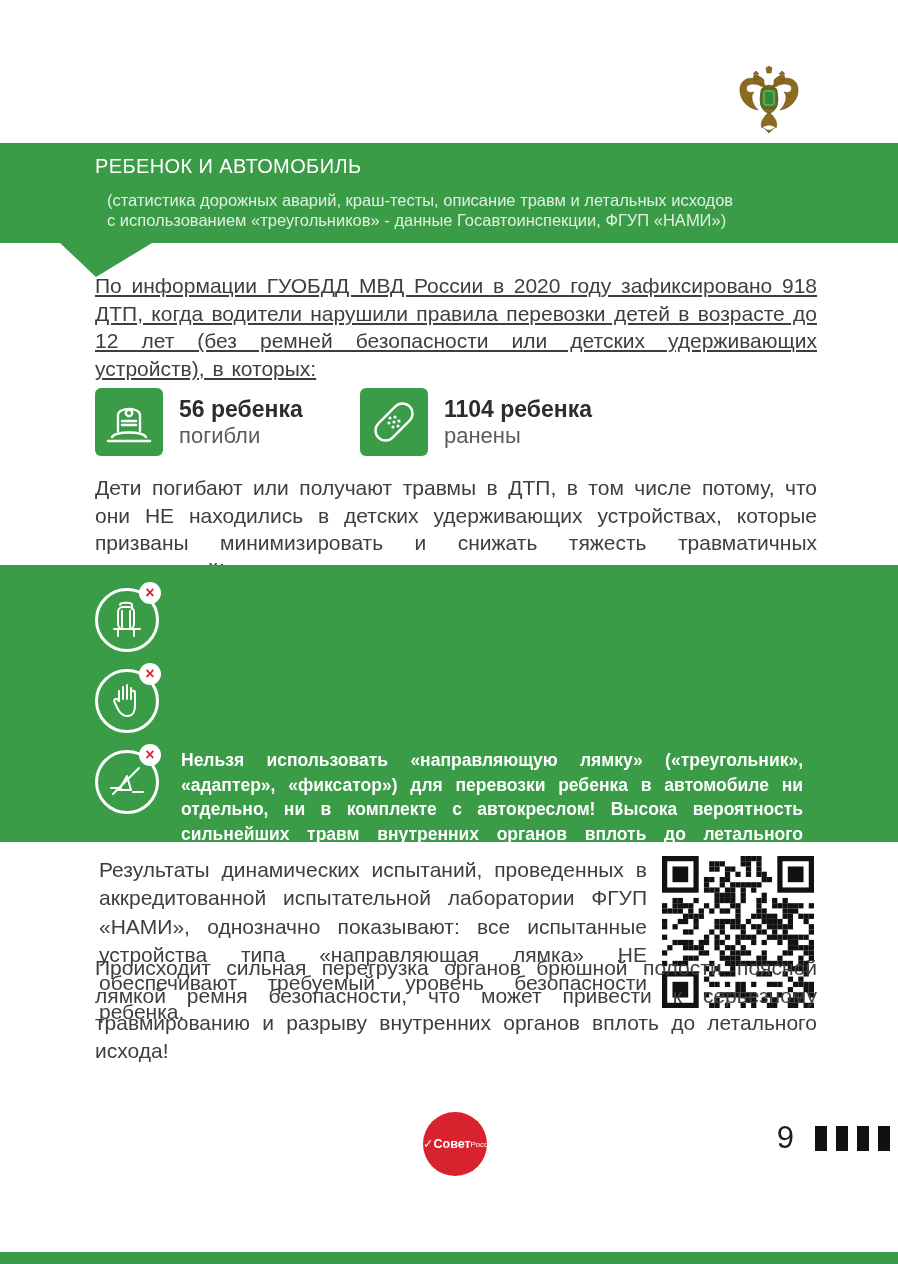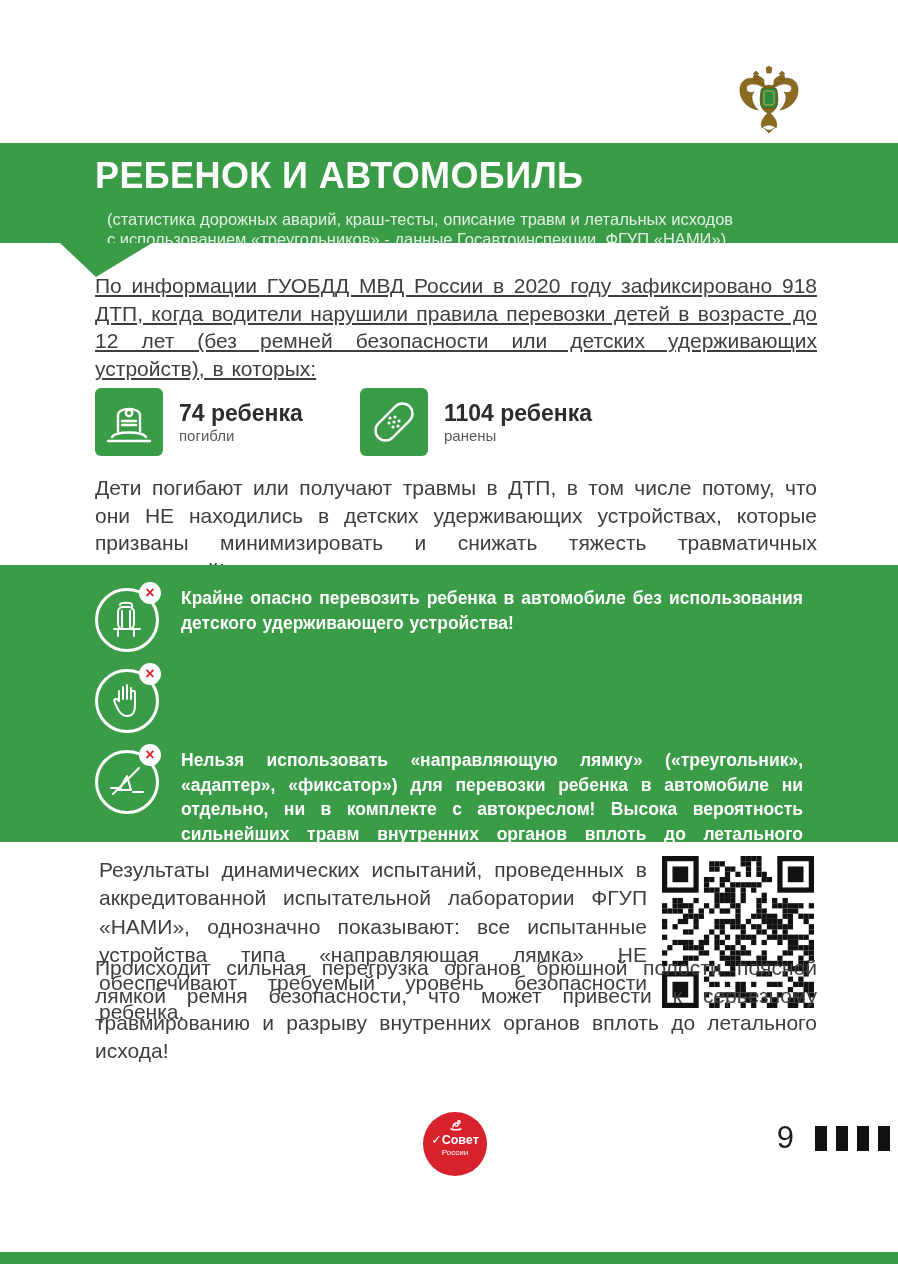--- a/index.html
+++ b/index.html
@@ -5,41 +5,41 @@
   html,body{margin:0;padding:0;background:#ffffff;}
   body{font-family:"Liberation Sans","DejaVu Sans",sans-serif;color:#3e3e3e;}
   .page{position:relative;width:898px;height:1264px;background:#fff;overflow:hidden;}
 
   
   .emblem{position:absolute;left:738px;top:66px;width:62px;height:68px;}
 
   
   .header-band{position:absolute;left:0;top:143px;width:898px;height:100px;background:var(--green);}
   .header-inner{padding:12px 80px 0 95px;}
-  .header-title{font-size:36px;font-weight:700;color:#fff;letter-spacing:.4px;margin:0 0 6px 0;}
+  .header-title{font-size:20px;font-weight:400;color:#fff;letter-spacing:.4px;margin:0 0 6px 0;}
   .header-sub{font-size:16.5px;line-height:1.22;color:rgba(255,255,255,.85);margin:12px;}
   .band-tail{position:absolute;left:60px;top:243px;width:92px;height:34px;display:block;}
 
   
   .para{position:absolute;left:95px;width:722px;font-size:21px;line-height:1.32;
         text-align:justify;color:#3e3e3e;word-spacing:2px;margin:0;}
   .p-intro{top:272px;text-decoration:underline;}
   .p-after-stats{top:474px;}
   .p-final{top:954px;}
 
   
   .stats{position:absolute;left:95px;top:388px;width:722px;height:70px;}
   .stat{position:absolute;top:0;display:flex;align-items:center;}
   .stat-0{left:0;}
   .stat-1{left:265px;}
   .stat-icon{width:68px;height:68px;background:var(--green);border-radius:6px;
              display:flex;align-items:center;justify-content:center;flex:0 0 68px;}
   .stat-text{margin-left:16px;}
   .stat-value{font-size:23px;font-weight:700;color:#2d2d2d;line-height:1.15;}
-  .stat-label{font-size:15px;color:#5a5a5a;line-height:1.15;}
+  .stat-label{font-size:22px;color:#5a5a5a;line-height:1.15;}
 
   
   .warn-band{position:absolute;left:0;top:565px;width:898px;height:277px;background:var(--green);
              box-sizing:border-box;padding:21px 88px 0 95px;}
   .warn-item{display:flex;align-items:flex-start;margin-bottom:15px;}
   .warn-iconwrap{position:relative;flex:0 0 64px;width:64px;height:64px;margin-top:2px;}
   .warn-circle{width:58px;height:58px;border:3px solid #fff;border-radius:50%;
                display:flex;align-items:center;justify-content:center;}
   .warn-badge{position:absolute;right:-2px;top:-6px;width:22px;height:22px;border-radius:50%;
               background:#fff;color:var(--red);font-weight:700;font-size:16px;line-height:22px;
@@ -47,21 +47,21 @@
   .warn-text{margin-left:22px;width:622px;color:#fff;font-weight:700;font-size:17.5px;
              line-height:1.4;text-align:justify;word-spacing:1px;}
 
   
   .results-text{position:absolute;left:95px;top:852px;width:548px;font-size:21px;line-height:1.35;
                 text-align:justify;color:#3e3e3e;word-spacing:2px;margin:4px;}
   .qr{position:absolute;left:662px;top:856px;width:152px;height:152px;}
 
   
   .logo{position:absolute;left:423px;top:1112px;width:64px;height:64px;border-radius:50%;
-        background:var(--red);display:flex;flex-direction:column;align-items:center;
+        background:var(--red);display:flex;flex-direction:row;align-items:center;
         justify-content:flex-start;overflow:hidden;}
   .logo svg{margin-top:7px;}
   .logo-line1{color:#fff;font-weight:700;font-size:12.5px;line-height:1;margin-top:1px;}
   .logo-line2{color:#fff;font-size:8px;line-height:1;margin-top:2px;}
 
   .pagenum-row{position:absolute;right:8px;top:1120px;display:flex;align-items:center;}
   .pagenum{font-size:31px;font-weight:300;color:#1e1e1e;margin-right:12px;font-family:"Liberation Sans",sans-serif;}
   .sq{width:12px;height:25px;background:#111;margin-left:9px;}
 
   .bottom-bar{position:absolute;left:0;bottom:0;width:898px;height:12px;background:var(--green);}
@@ -117,21 +117,21 @@
         <svg width="46" height="46" viewBox="0 0 46 46" fill="none" stroke="#fff" stroke-width="2.4" stroke-linecap="round">
           <path d="M12 32 L12 16 C12 8, 34 8, 34 16 L34 32"></path>
           <circle cx="23" cy="14" r="3.2"></circle>
           <path d="M16 22 L30 22"></path>
           <path d="M16 26 L30 26"></path>
           <path d="M6 38 C10 32, 36 32, 40 38"></path>
           <path d="M2 42 L44 42"></path>
         </svg>
       </div>
       <div class="stat-text">
-        <div class="stat-value">74 ребенка</div>
+        <div class="stat-value">56 ребенка</div>
         <div class="stat-label">погибли</div>
       </div>
     </div>
     <div class="stat stat-1">
       <div class="stat-icon">
         <svg width="48" height="48" viewBox="0 0 48 48" fill="none" stroke="#fff" stroke-width="2.4">
           <rect x="14" y="2" width="20" height="44" rx="10" transform="rotate(45 24 24)"></rect>
           <g fill="#fff" stroke="none">
             <circle cx="20" cy="20" r="1.6"></circle>
               <circle cx="25" cy="19" r="1.6"></circle>
@@ -160,21 +160,20 @@
           <svg width="34" height="38" viewBox="0 0 34 38" fill="none" stroke="#fff" stroke-width="2" stroke-linecap="round">
             <path d="M10 4 C10 1, 22 1, 22 4 L22 8"></path>
             <rect x="8" y="6" width="16" height="22" rx="5"></rect>
             <path d="M12 10 L12 26 M20 10 L20 26"></path>
             <path d="M4 28 L30 28"></path>
             <path d="M8 28 L8 35 M24 28 L24 35"></path>
           </svg>
         </div>
         <div class="warn-badge">×</div>
       </div>
-      <div class="warn-text">Крайне опасно перевозить ребенка в автомобиле без использования детского удерживающего устройства!</div>
     </div>
 
     <div class="warn-item">
       <div class="warn-iconwrap">
         <div class="warn-circle">
           <svg width="30" height="36" viewBox="0 0 30 36" fill="none" stroke="#fff" stroke-width="2" stroke-linecap="round">
             <path d="M7 18 L7 8 M11 16 L11 4 M15 16 L15 2 M19 16 L19 5"></path>
             <path d="M7 18 C4 14, 1 16, 3 20 C6 27, 9 33, 15 33 C22 33, 23 28, 23 22 L23 10 C23 7, 19 7, 19 10"></path>
           </svg>
         </div>

